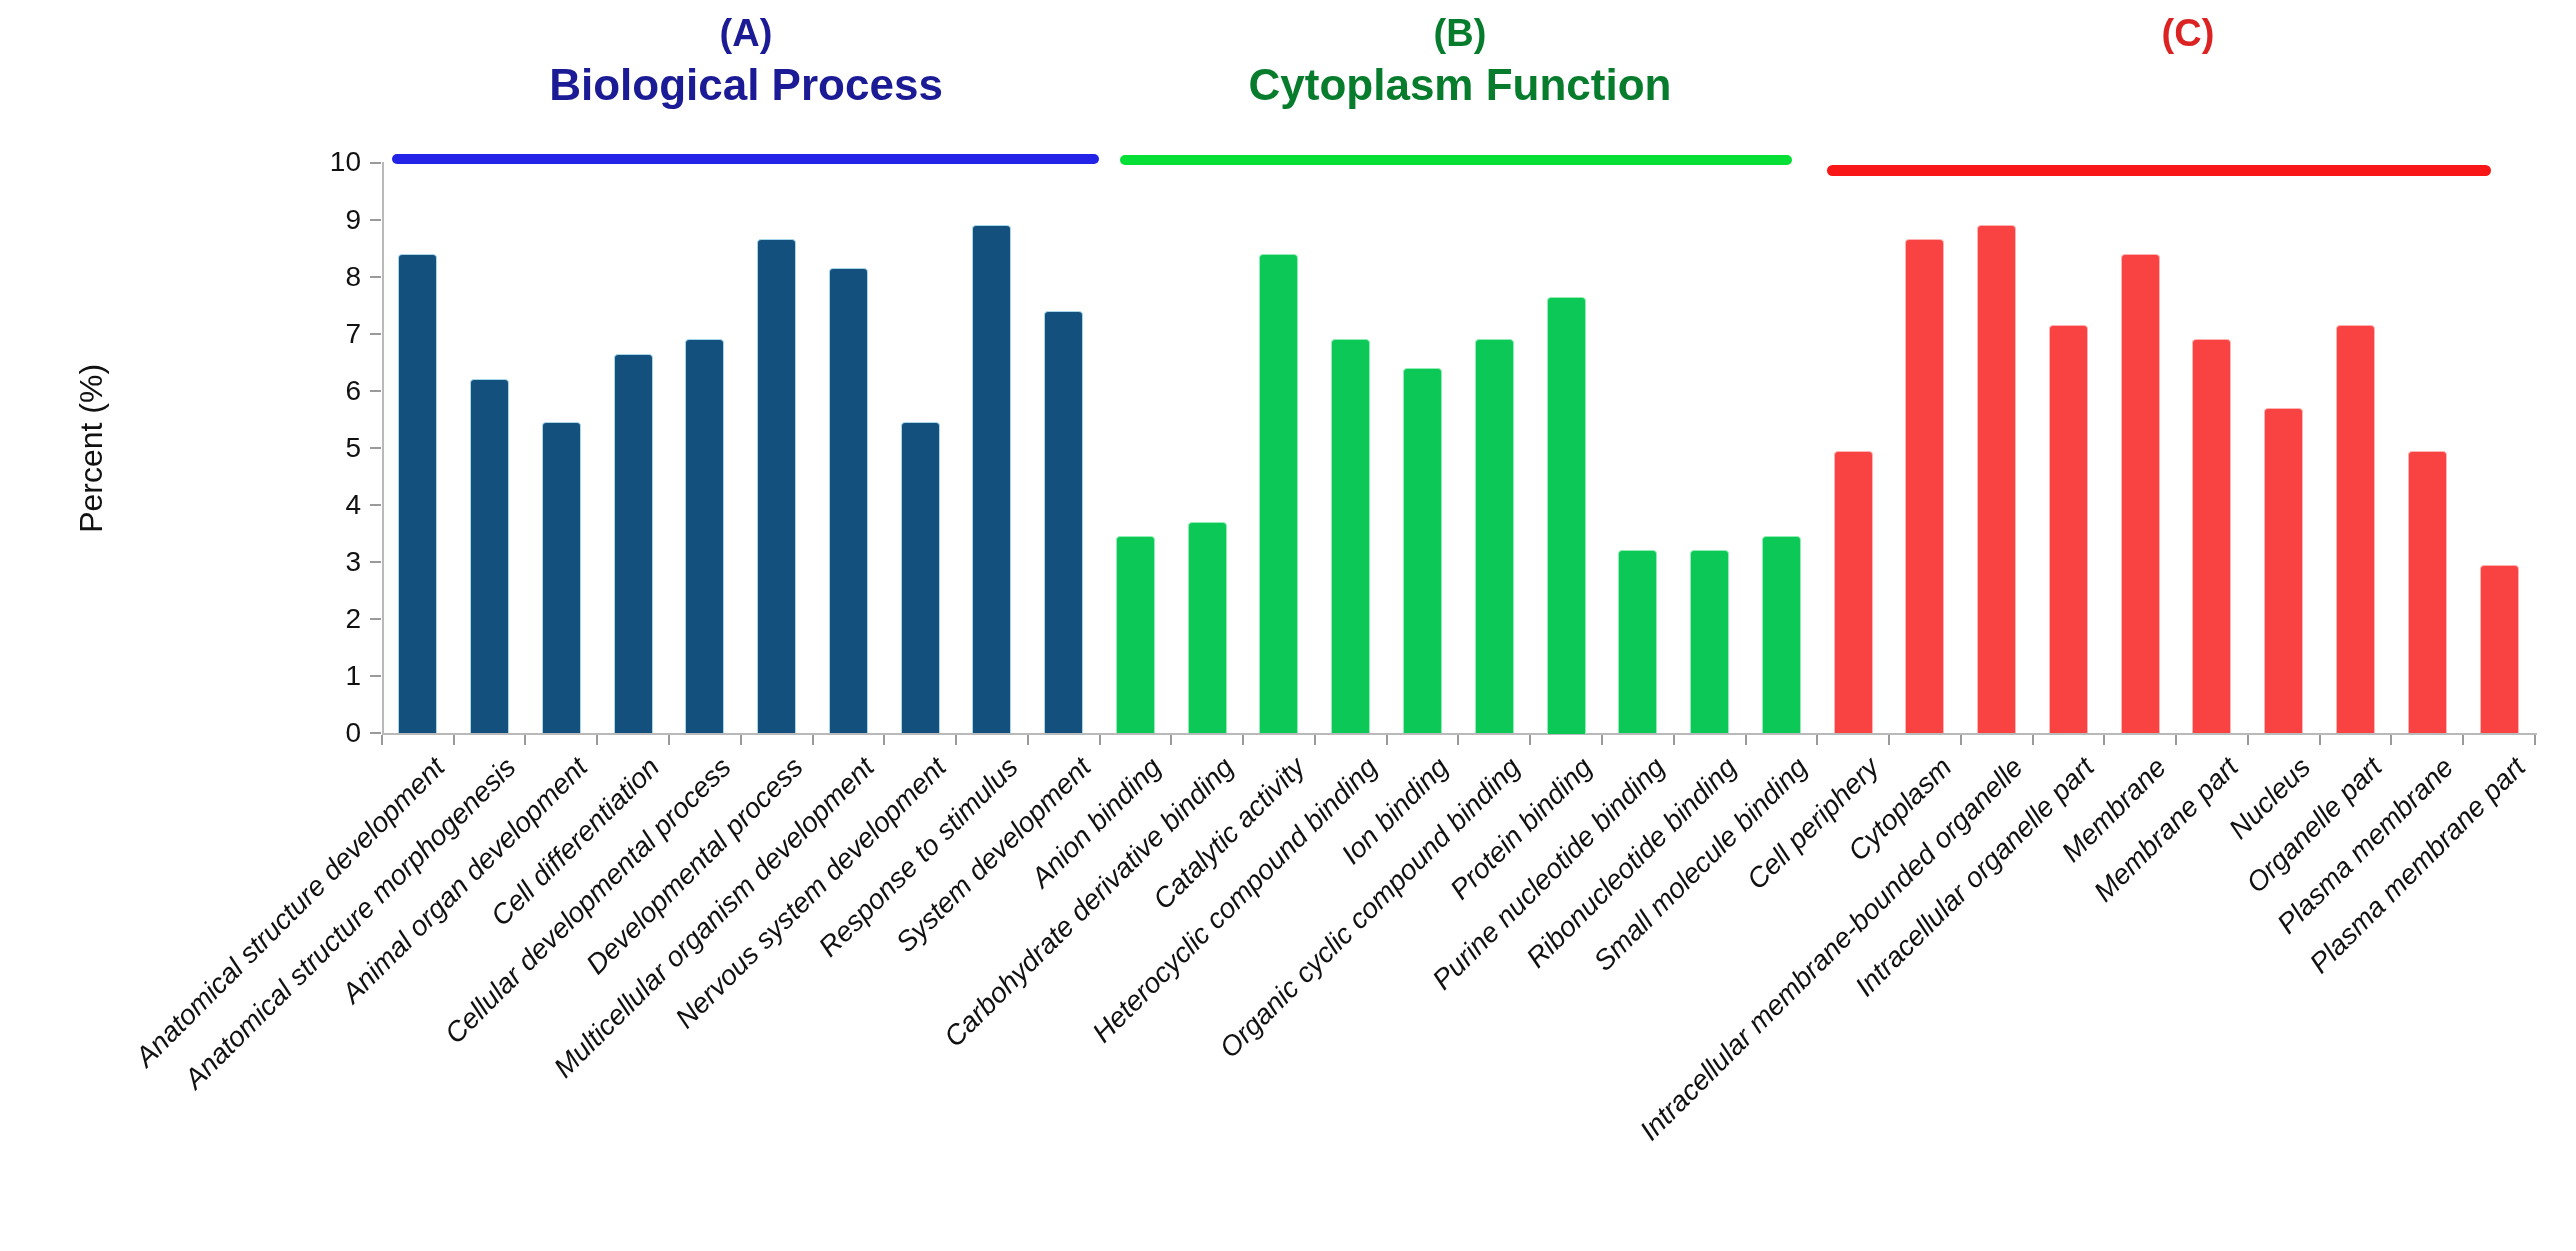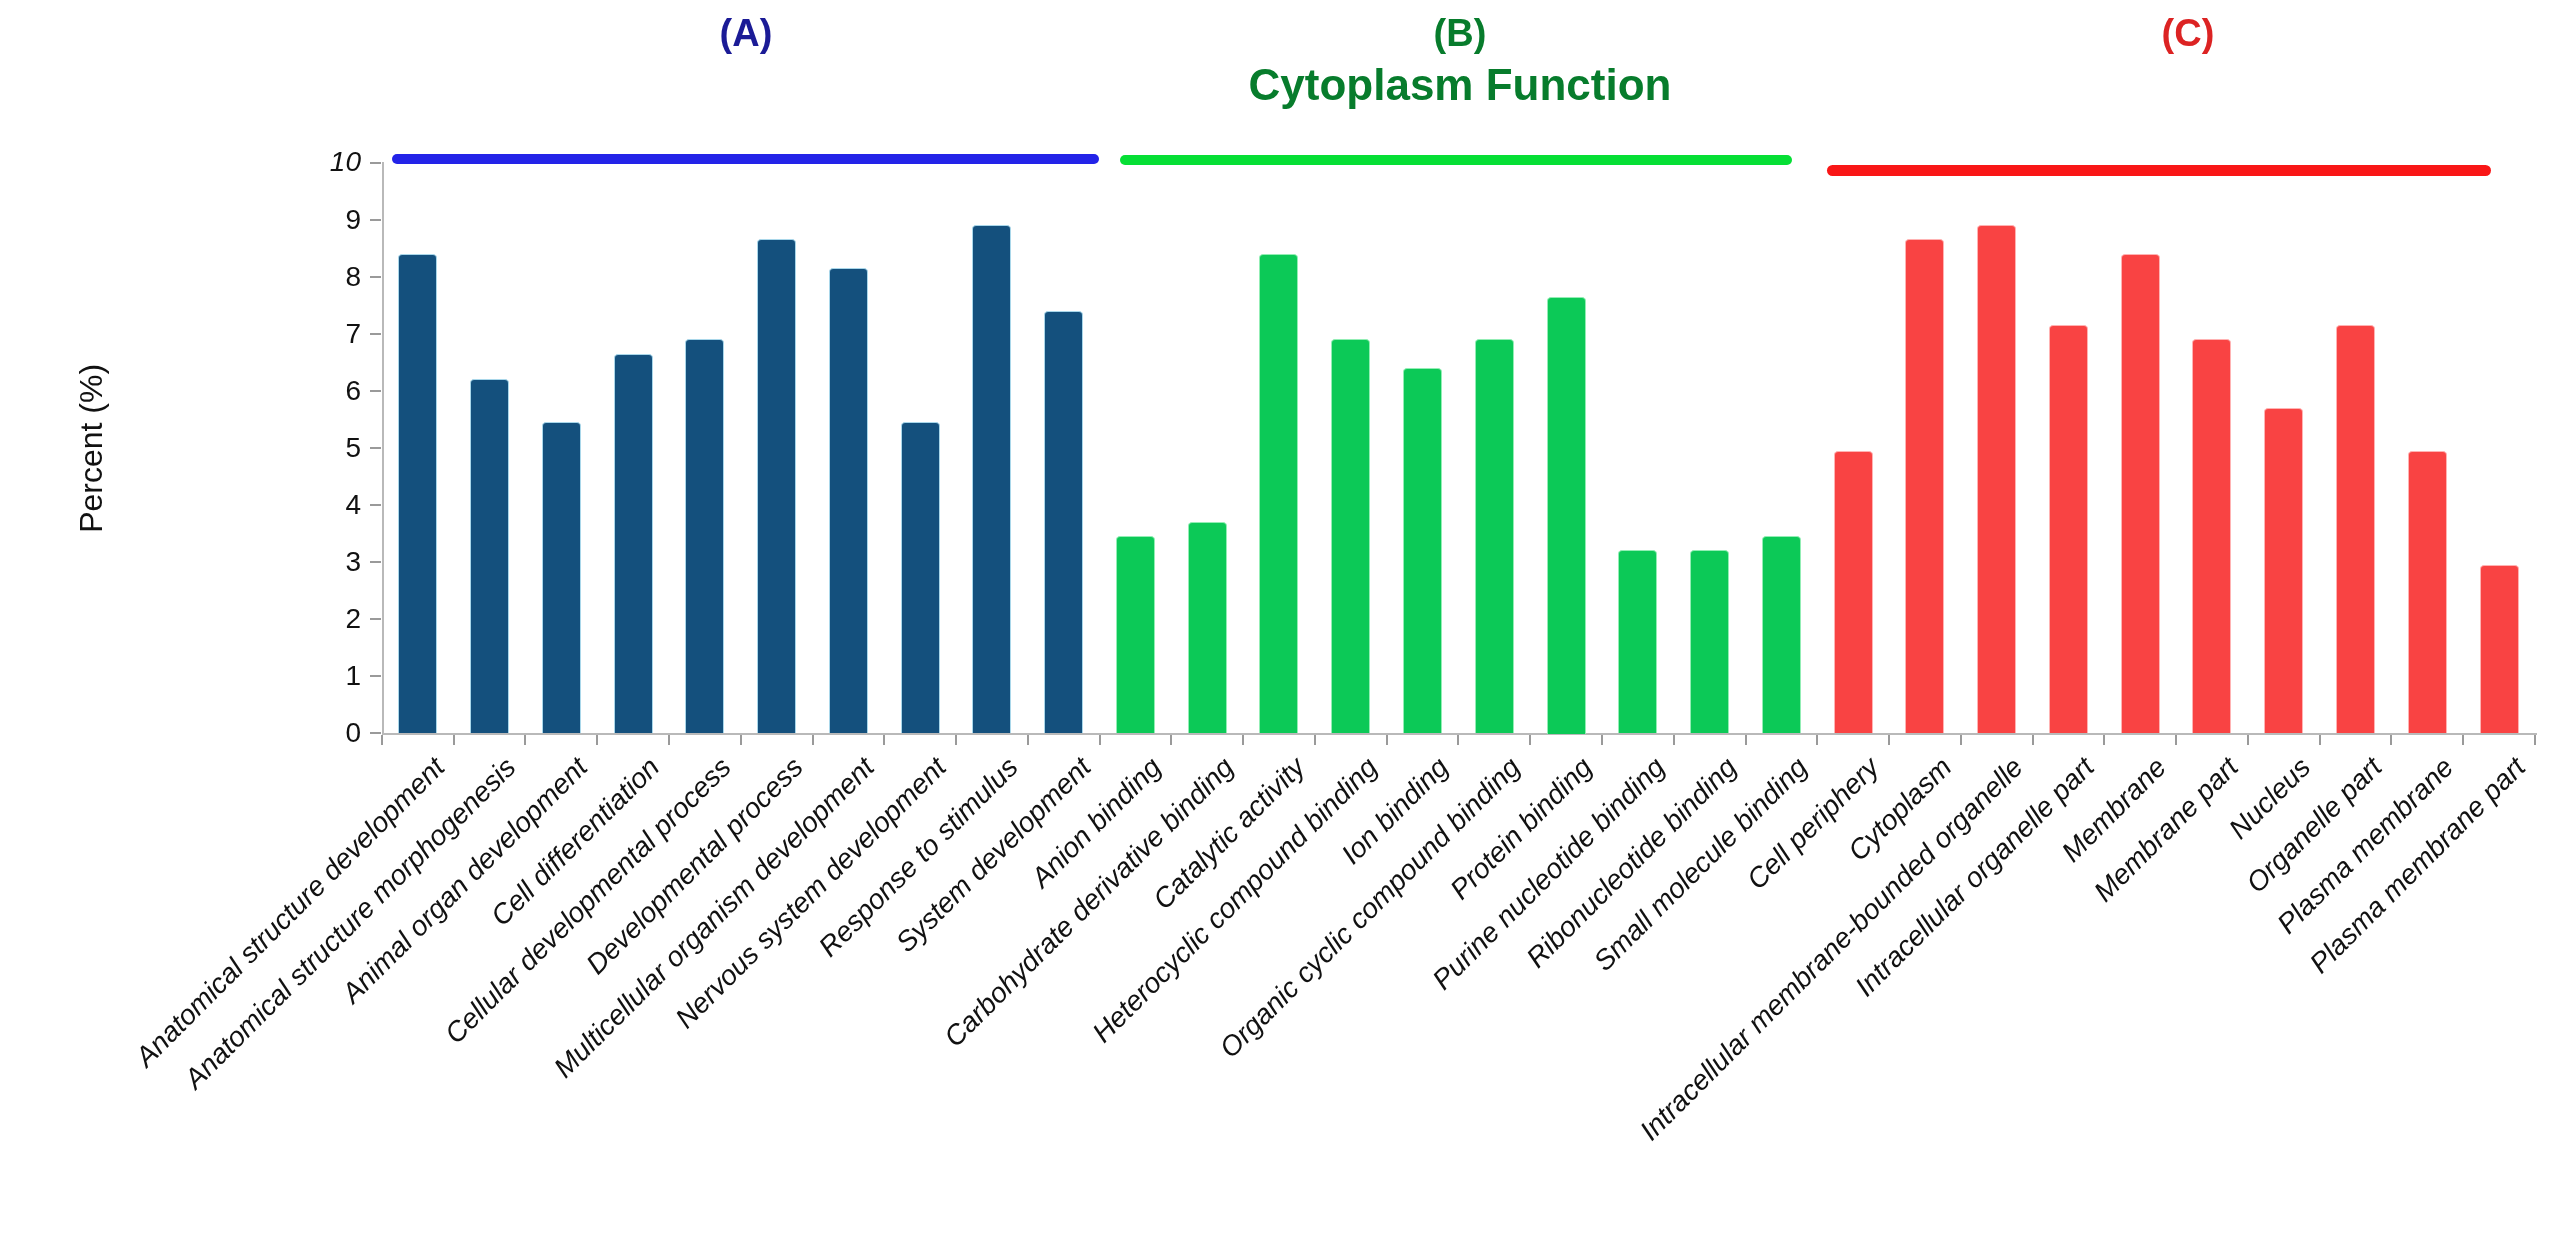--- a/index.html
+++ b/index.html
@@ -29,20 +29,21 @@
     font-size:32px;color:#111111;transform:rotate(-90deg);line-height:1.15;
   }
 </style>
 </head>
 <body>
 
 <div class="page">
 
   <div class="section-header" style="left: 746px; top: 12.6px; color: rgb(27, 27, 150);">
     <div class="section-letter">(A)</div>
+    <div class="section-title">Biological Process</div>
   </div>
   <div class="section-header" style="left: 1460px; top: 12.6px; color: rgb(7, 124, 44);">
     <div class="section-letter">(B)</div>
     <div class="section-title">Cytoplasm Function</div>
   </div>
   <div class="section-header" style="left: 2188px; top: 12.6px; color: rgb(220, 35, 35);">
     <div class="section-letter">(C)</div>
   </div>
 
   <div class="section-line" style="left: 392px; top: 154px; width: 707px; background: rgb(35, 35, 232);"></div>
@@ -100,21 +101,21 @@
       <div class="y-tick-label" style="left: 270px; top: 434px;">5</div>
       <div class="y-tick" style="left: 370px; top: 390px;"></div>
       <div class="y-tick-label" style="left: 270px; top: 377px;">6</div>
       <div class="y-tick" style="left: 370px; top: 333px;"></div>
       <div class="y-tick-label" style="left: 270px; top: 320px;">7</div>
       <div class="y-tick" style="left: 370px; top: 276px;"></div>
       <div class="y-tick-label" style="left: 270px; top: 263px;">8</div>
       <div class="y-tick" style="left: 370px; top: 219px;"></div>
       <div class="y-tick-label" style="left: 270px; top: 206px;">9</div>
       <div class="y-tick" style="left: 370px; top: 162px;"></div>
-      <div class="y-tick-label" style="left: 270px; top: 148px; font-style: italic;">10</div>
+      <div class="y-tick-label" style="left: 270px; top: 148px;">10</div>
     </div>
   <div id="xticks-layer">
       <div class="x-tick" style="left: 381px; top: 735px;"></div>
       <div class="x-tick" style="left: 453px; top: 735px;"></div>
       <div class="x-tick" style="left: 524px; top: 735px;"></div>
       <div class="x-tick" style="left: 596px; top: 735px;"></div>
       <div class="x-tick" style="left: 668px; top: 735px;"></div>
       <div class="x-tick" style="left: 740px; top: 735px;"></div>
       <div class="x-tick" style="left: 812px; top: 735px;"></div>
       <div class="x-tick" style="left: 883px; top: 735px;"></div>

